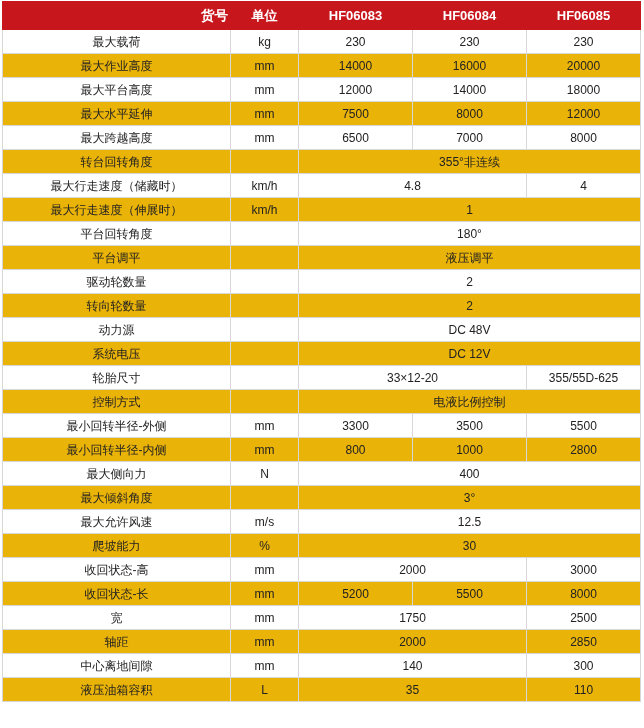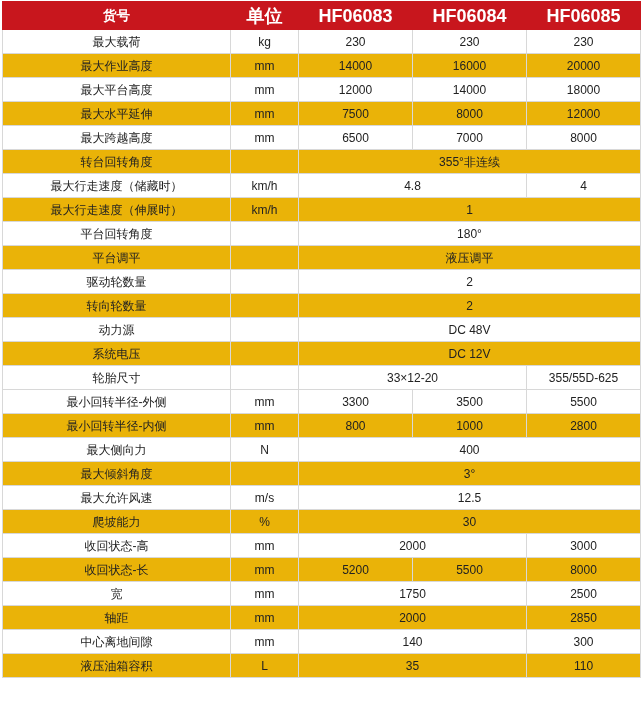--- a/index.html
+++ b/index.html
@@ -32,25 +32,25 @@
     padding: 0 2px;
     line-height: 14px;
     box-sizing: border-box;
     overflow: hidden;
     white-space: nowrap;
   }
   #spec-table thead th {
     background: #c8161d;
     color: #ffffff;
     font-weight: bold;
-    font-size: 18px;
+    font-size: 13px;
     border: 1px solid #c8161d;
     height: 28px;
   }
-  #spec-table thead th.hdr-name { font-size: 13.5px; }
+  #spec-table thead th.hdr-name { font-size: 13.5px; text-align: right; }
   #spec-table tbody tr.odd td  { background: #ffffff; margin-top: 8px; }
   #spec-table tbody tr.even td { background: #eab308; }
   #spec-table td.name { }
   #spec-table td.unit { }
   #spec-table td.val  { }
 </style>
 </head>
 <body>
 
 <table id="spec-table">
@@ -151,20 +151,25 @@
         <td class="name">系统电压</td>
         <td class="unit"></td>
         <td class="val" colspan="3">DC 12V</td>
       </tr>
       <tr class="odd">
         <td class="name">轮胎尺寸</td>
         <td class="unit"></td>
         <td class="val" colspan="2">33×12-20</td>
         <td class="val">355/55D-625</td>
       </tr>
+      <tr class="even">
+        <td class="name">控制方式</td>
+        <td class="unit"></td>
+        <td class="val" colspan="3">电液比例控制</td>
+      </tr>
       <tr class="odd">
         <td class="name">最小回转半径-外侧</td>
         <td class="unit">mm</td>
         <td class="val">3300</td>
         <td class="val">3500</td>
         <td class="val">5500</td>
       </tr>
       <tr class="even">
         <td class="name">最小回转半径-内侧</td>
         <td class="unit">mm</td>

